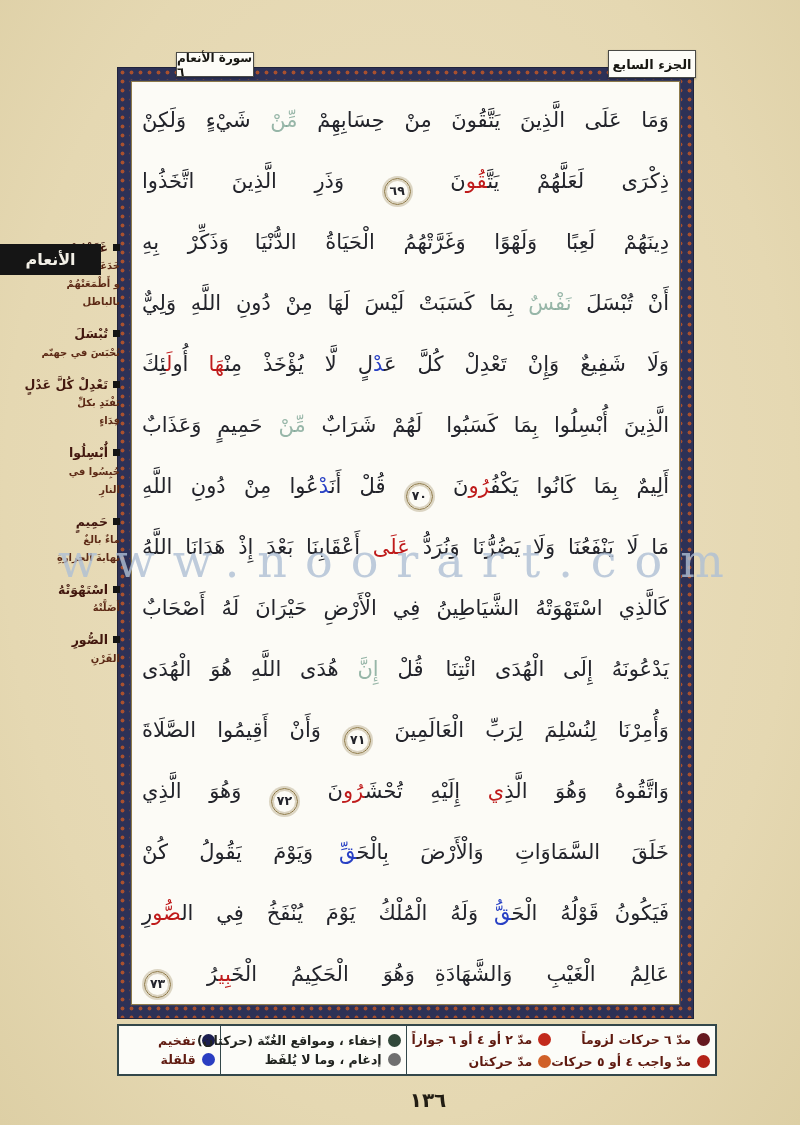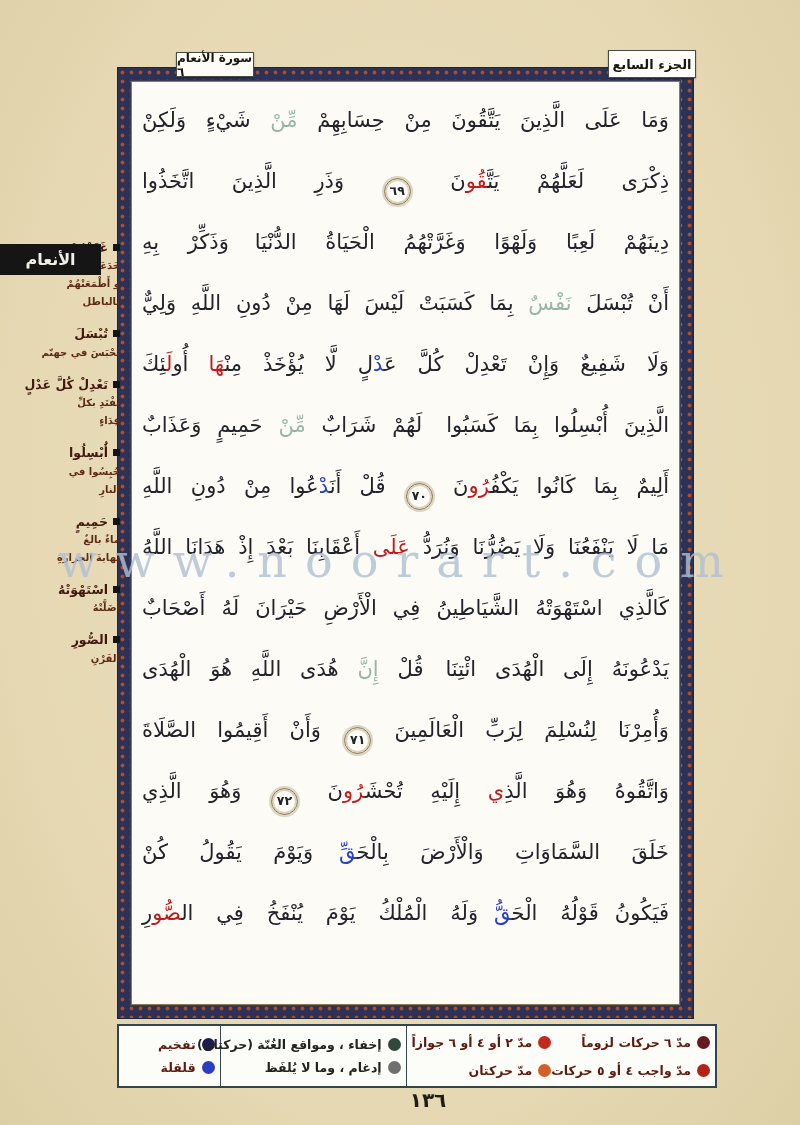--- a/index.html
+++ b/index.html
@@ -45,21 +45,21 @@
   .mword::before{content:"";display:inline-block;width:7px;height:7px;background:#141414;
                  margin-left:5px;vertical-align:1px;}
   .mdef{font-size:10px;color:#5d2a16;line-height:1.8;padding-left:4px;font-weight:bold;}
 
   
   .watermark{position:absolute;left:0;right:0;top:534px;text-align:center;z-index:6;
              font-family:"DejaVu Serif",serif;font-size:46px;letter-spacing:18px;
              color:#afc0d5;opacity:.8;white-space:nowrap;pointer-events:none;}
 
   
-  .legend{position:absolute;left:117px;top:1024px;width:600px;height:64px;box-sizing:border-box;
+  .legend{position:absolute;left:117px;top:1024px;width:600px;height:52px;box-sizing:border-box;
           background:#fcfcf8;border:2px solid #33474a;display:flex;direction:ltr;z-index:3;}
   .lgroup{display:flex;flex-direction:column;justify-content:space-evenly;box-sizing:border-box;padding:2px 5px;}
   .lgroup + .lgroup{border-left:1.5px solid #33474a;}
   .lgroup.tafkheem-qalqalah{width:134px;}
   .lgroup.ghunnah-idgham{width:186px;}
   .lgroup.madd{flex:1;display:grid;grid-template-columns:1fr 1fr;grid-template-rows:1fr 1fr;
                direction:rtl;align-items:center;}
   .litem{display:flex;direction:rtl;align-items:center;gap:6px;justify-content:flex-start;}
   .ldot{width:13px;height:13px;border-radius:50%;flex:none;}
   .llabel{font-size:12.5px;font-weight:bold;white-space:nowrap;color:#20231f;}
@@ -92,20 +92,21 @@
           <div class="qline"><span>وَلَا شَفِيعٌ وَإِنْ تَعْدِلْ كُلَّ عَ</span><span class="c-b">دْ</span><span>لٍ لَّا يُؤْخَذْ مِنْ</span><span class="c-r">هَا</span><span class="qgap" style="width: 20px;"></span><span>أُو</span><span class="c-r">لَ</span><span>ئِكَ</span></div>
           <div class="qline"><span>الَّذِينَ أُبْسِلُوا بِمَا كَسَبُوا</span><span class="qgap" style="width: 24px;"></span><span>لَهُمْ شَرَابٌ </span><span class="c-g">مِّنْ</span><span> حَمِيمٍ وَعَذَابٌ</span></div>
           <div class="qline"><span>أَلِيمٌ بِمَا كَانُوا يَكْفُ</span><span class="c-r">رُو</span><span>نَ </span><span class="ayah">٧٠</span><span> قُلْ أَنَ</span><span class="c-b">دْ</span><span>عُوا مِنْ دُونِ اللَّهِ</span></div>
           <div class="qline"><span>مَا لَا يَنْفَعُنَا وَلَا يَضُرُّنَا وَنُرَدُّ </span><span class="c-r">عَلَى</span><span> أَعْقَابِنَا بَعْدَ إِذْ هَدَانَا اللَّهُ</span></div>
           <div class="qline"><span>كَالَّذِي اسْتَهْوَتْهُ الشَّيَاطِينُ فِي الْأَرْضِ حَيْرَانَ لَهُ أَصْحَابٌ</span></div>
           <div class="qline"><span>يَدْعُونَهُ إِلَى الْهُدَى ائْتِنَا</span><span class="qgap" style="width: 22px;"></span><span>قُلْ </span><span class="c-g">إِنَّ</span><span> هُدَى اللَّهِ هُوَ الْهُدَى</span></div>
           <div class="qline"><span>وَأُمِرْنَا لِنُسْلِمَ لِرَبِّ الْعَالَمِينَ </span><span class="ayah">٧١</span><span> وَأَنْ أَقِيمُوا الصَّلَاةَ</span></div>
           <div class="qline"><span>وَاتَّقُوهُ وَهُوَ الَّذِ</span><span class="c-r">ي</span><span> إِلَيْهِ تُحْشَ</span><span class="c-r">رُو</span><span>نَ </span><span class="ayah">٧٢</span><span> وَهُوَ الَّذِي</span></div>
           <div class="qline"><span>خَلَقَ السَّمَاوَاتِ وَالْأَرْضَ بِالْحَ</span><span class="c-b">قِّ</span><span class="qgap" style="width: 26px;"></span><span>وَيَوْمَ يَقُولُ كُنْ</span></div>
           <div class="qline"><span>فَيَكُونُ</span><span class="qgap" style="width: 16px;"></span><span>قَوْلُهُ الْحَ</span><span class="c-b">قُّ</span><span class="qgap" style="width: 16px;"></span><span>وَلَهُ الْمُلْكُ يَوْمَ يُنْفَخُ فِي ال</span><span class="c-r">صُّو</span><span>رِ</span></div>
+          <div class="qline"><span>عَالِمُ الْغَيْبِ وَالشَّهَادَةِ</span><span class="qgap" style="width: 20px;"></span><span>وَهُوَ الْحَكِيمُ الْخَ</span><span class="c-r">بِي</span><span>رُ </span><span class="ayah">٧٣</span></div>
         </div>
     </div>
   </div>
 
   <div class="margin-notes">
       <div class="mnote">
         <div class="mword">غَرَّتْهُمْ</div>
         <div class="mdef">خَدَعَتْهُمْ</div>
         <div class="mdef">و أَطْمَعَتْهُمْ</div>
         <div class="mdef">بالباطل</div>

